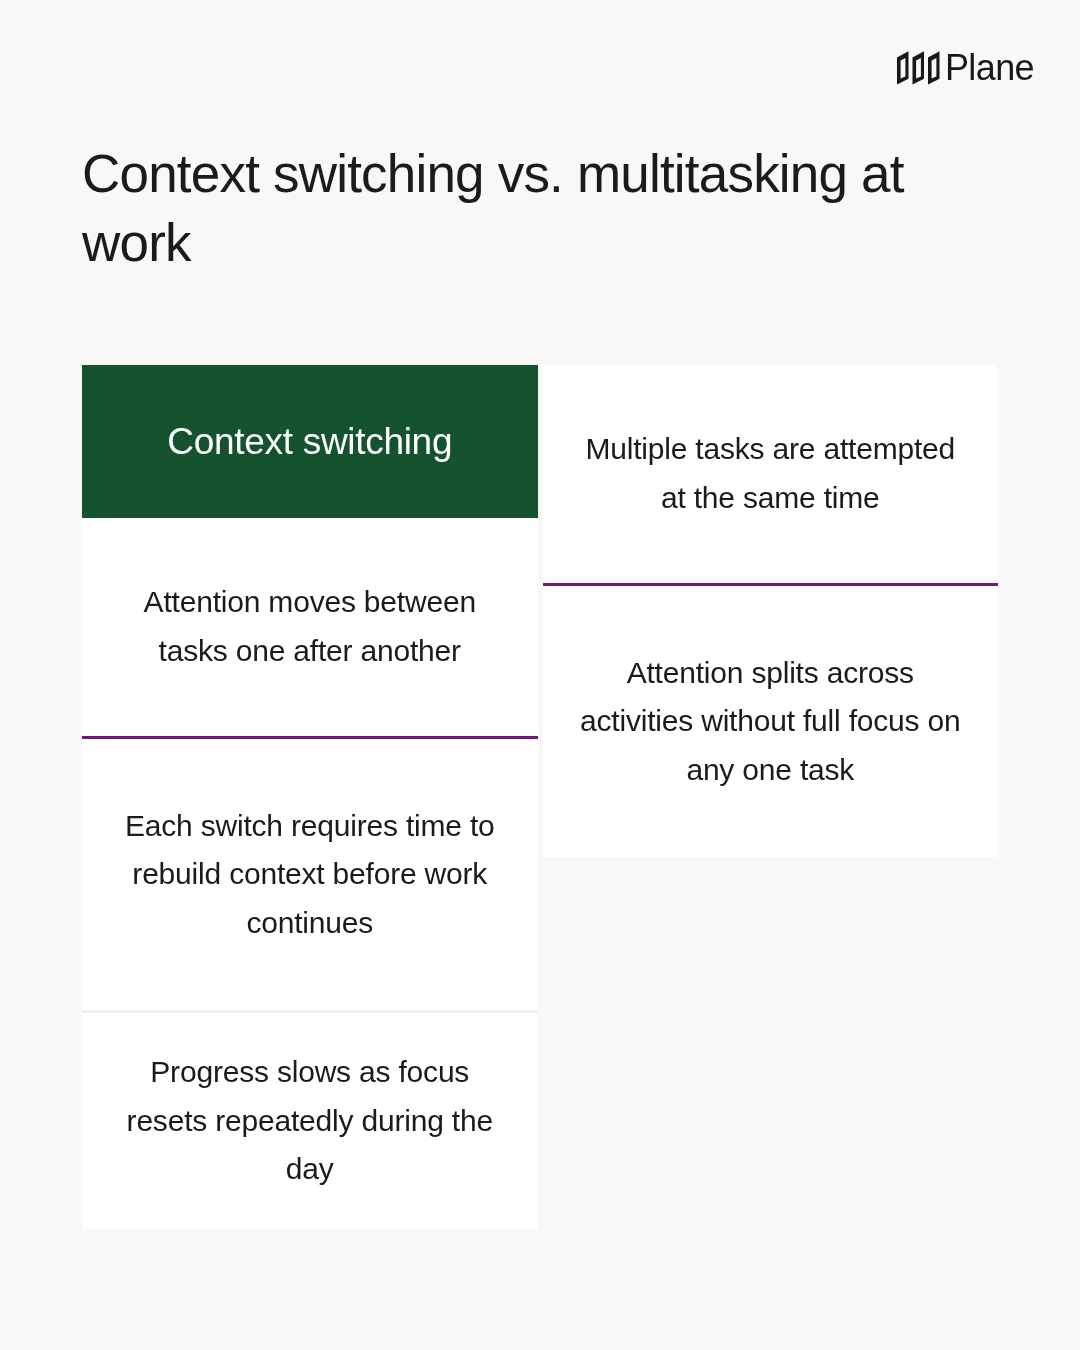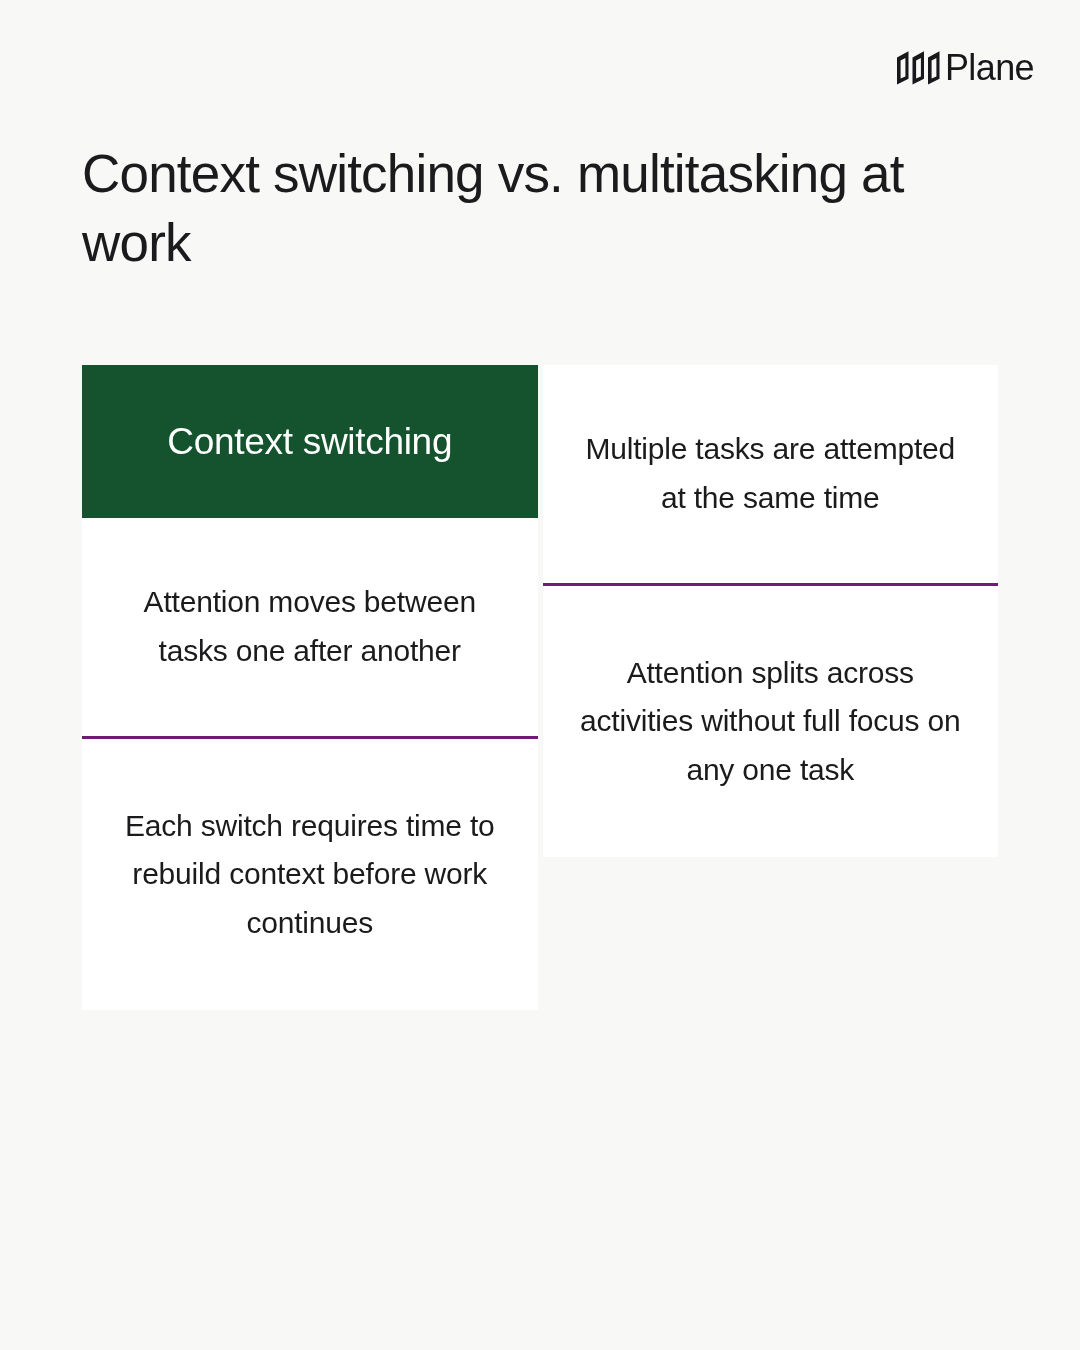--- a/index.html
+++ b/index.html
@@ -82,20 +82,21 @@
   </div>
 
   <h1 class="title">Context switching vs. multitasking at work</h1>
 
   <div class="table">
 
     <div class="col">
       <div class="th">Context switching</div>
       <div class="td r1">Attention moves between tasks one after another</div>
       <div class="td r2">Each switch requires time to rebuild context before work continues</div>
+      <div class="td r3">Progress slows as focus resets repeatedly during the day</div>
     </div>
 
     <div class="col-gap"></div>
 
     <div class="col">
       <div class="td r1">Multiple tasks are attempted at the same time</div>
       <div class="td r2">Attention splits across activities without full focus on any one task</div>
     </div>
 
   </div>

